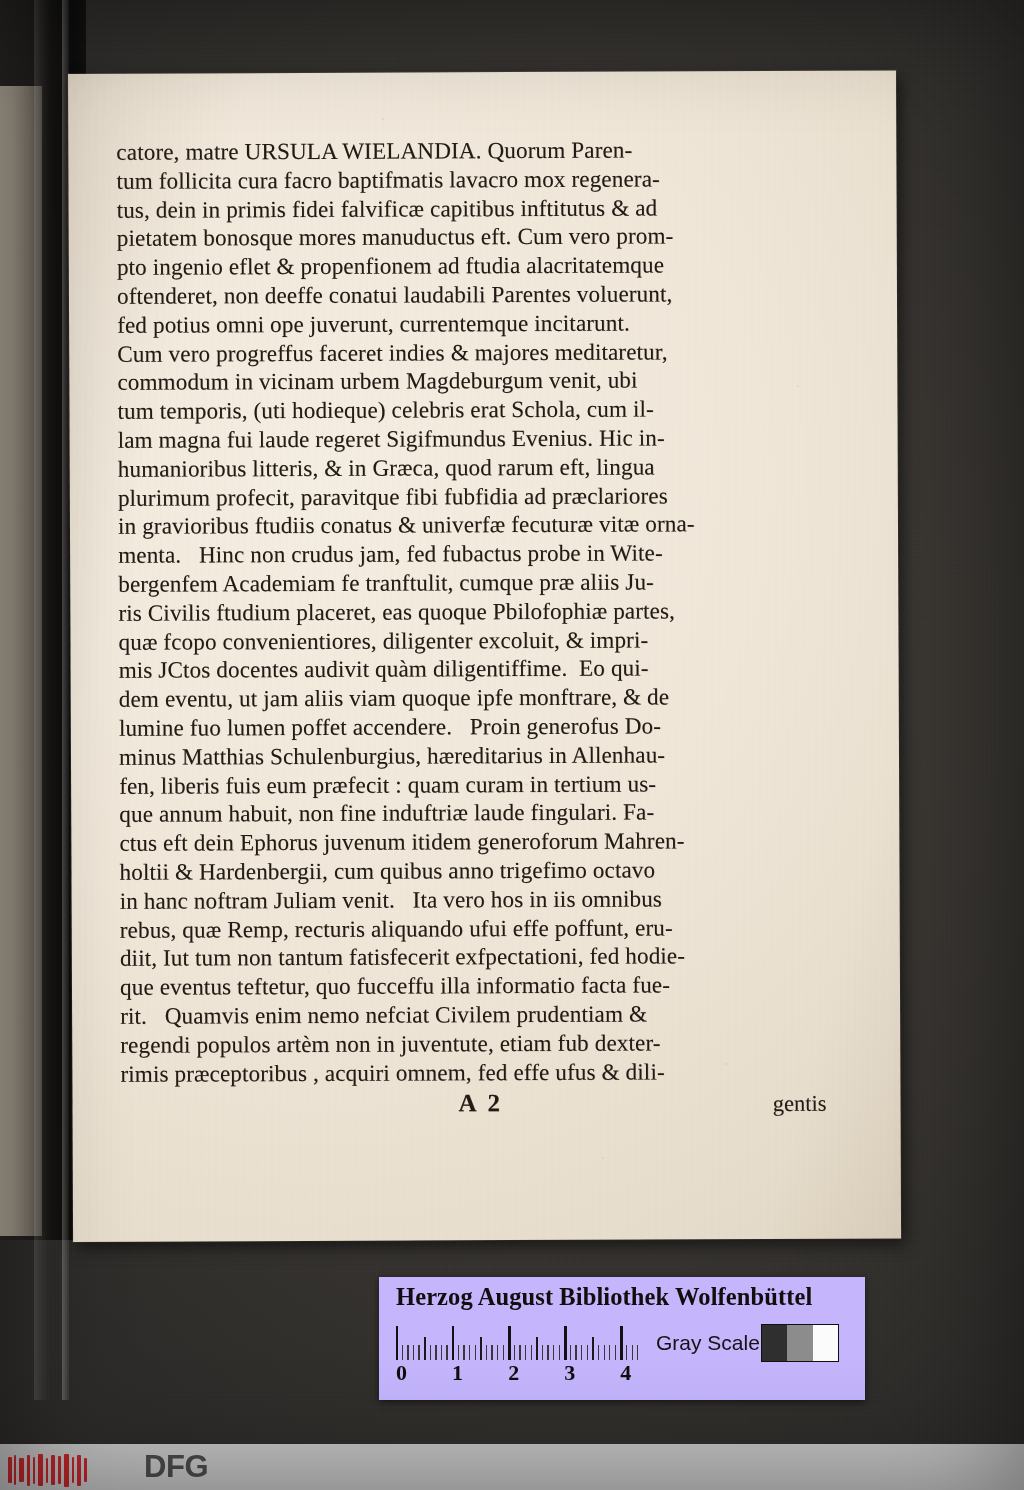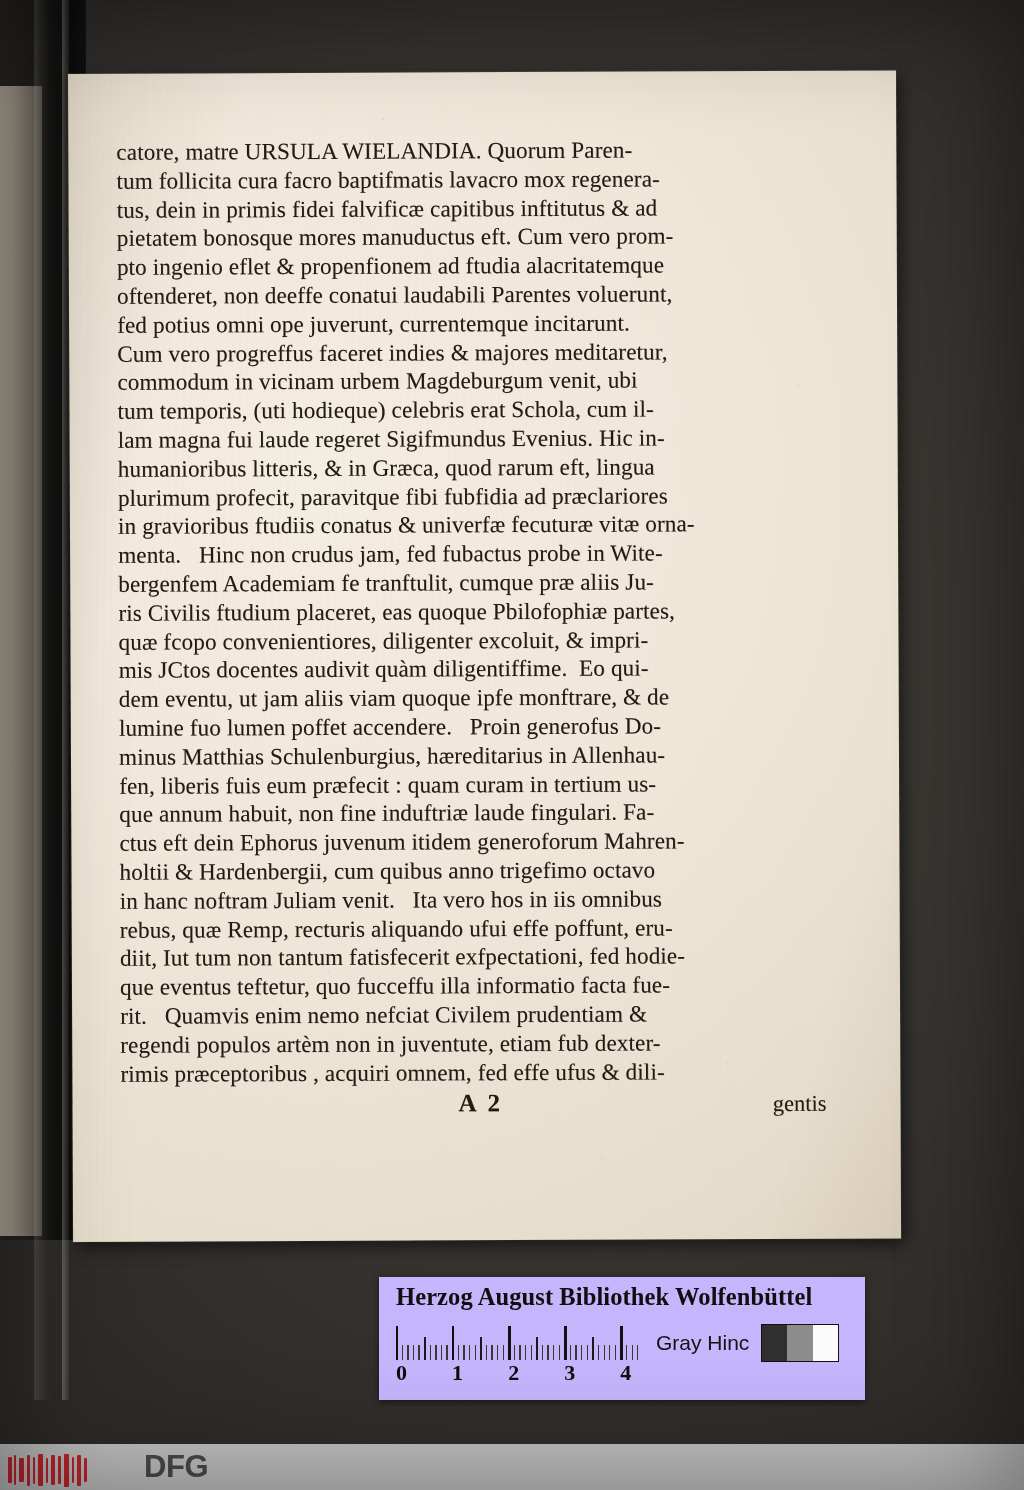--- a/index.html
+++ b/index.html
@@ -340,21 +340,21 @@
         <span class="tick minor" style="left: 241.195px;"></span>
       </div>
     <div class="rulernums">
       <span style="left: 7px;">0</span>
       <span style="left: 63.092px;">1</span>
       <span style="left: 119.184px;">2</span>
       <span style="left: 175.276px;">3</span>
       <span style="left: 231.368px;">4</span>
     </div>
 
-    <div class="grayscale-label">Gray Hinc</div>
+    <div class="grayscale-label">Gray Scale</div>
     <div class="patches">
       <div style="background: rgb(47, 47, 47);"></div>
       <div style="background: rgb(140, 140, 140);"></div>
       <div style="background: rgb(251, 251, 251);"></div>
     </div>
   </div>
 
   <div class="creditbar">
     <div class="hab-barcode">
         <i style="left: 8px; width: 4px; height: 26px; top: 13px; background: rgb(192, 38, 43);"></i>

